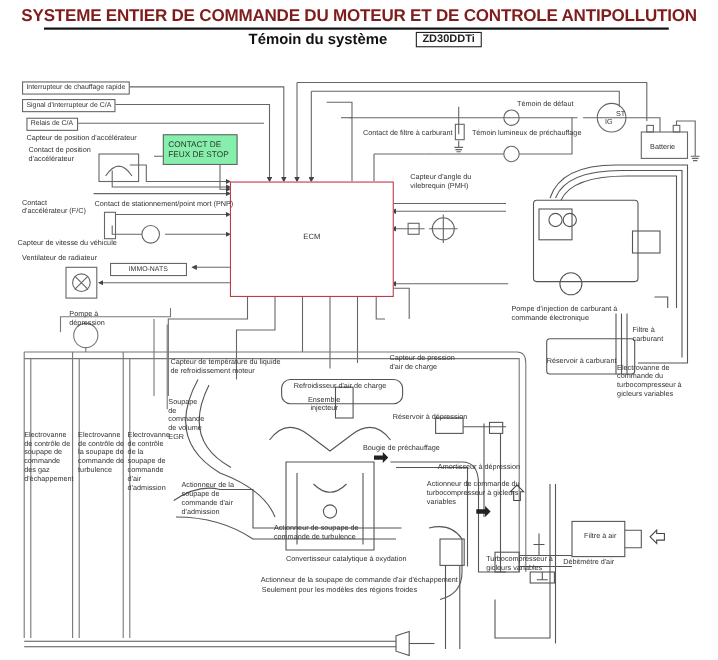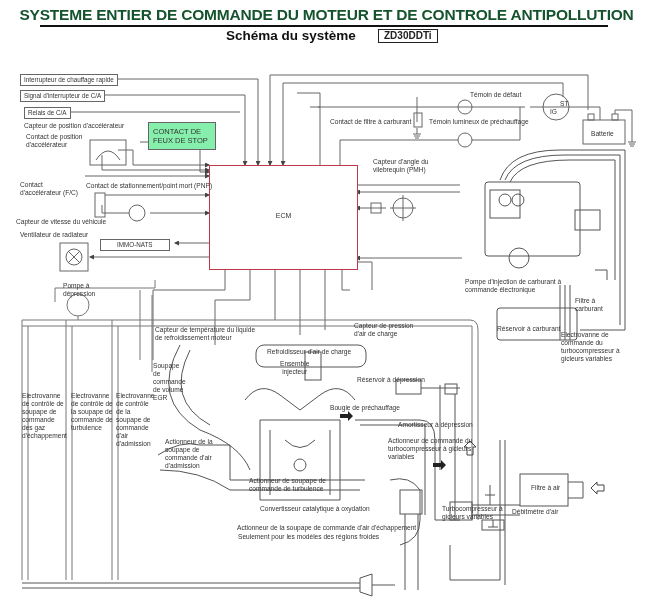--- a/index.html
+++ b/index.html
@@ -1,33 +1,33 @@
 <!DOCTYPE html>
 <html><head>
 <meta charset="utf-8">
 <style>
   html,body{margin:0;padding:0;background:#fff;}
   body{width:653px;height:600px;position:relative;overflow:hidden;font-family:"Liberation Sans",sans-serif;color:#222;}
-  .title{position:absolute;left:0;right:0;top:6px;text-align:center;font-weight:bold;font-size:15.5px;letter-spacing:-0.2px;color:#14532d;}
+  .title{position:absolute;left:0;right:0;top:6px;text-align:center;font-weight:bold;font-size:15.5px;letter-spacing:-0.2px;color:#7f1d1d;}
   .title-rule{position:absolute;left:40px;width:568px;top:25px;height:2px;background:#111;}
   .subtitle{position:absolute;top:28px;left:226px;font-weight:bold;font-size:13.5px;color:#111;}
   .model-box{position:absolute;top:29px;left:378px;border:1px solid #222;font-size:10px;font-weight:bold;padding:0 5px;line-height:12px;text-align:center;}
   svg.diag{position:absolute;left:0;top:0;}
   .lbl{position:absolute;font-size:6.6px;line-height:8px;color:#333;white-space:pre-line;}
   .boxlbl{position:absolute;font-size:6.3px;line-height:8px;color:#333;border:1px solid #666;padding:1px 3px;background:#fff;white-space:nowrap;}
   .bigbox{position:absolute;font-size:7.5px;line-height:9px;color:#333;border:1px solid #666;padding:4px 4px;background:#86efac;white-space:pre-line;}
   .ecm{position:absolute;left:209px;top:165px;width:147px;height:103px;border:1px solid #c0394b;background:#fff;}
   .ecm span{position:absolute;left:0;right:0;top:46px;text-align:center;font-size:7px;color:#333;}
 </style>
 </head>
 <body>
 
 <div class="title">SYSTEME ENTIER DE COMMANDE DU MOTEUR ET  DE CONTROLE ANTIPOLLUTION</div>
 <div class="title-rule"></div>
-<div class="subtitle">Schéma du système</div>
+<div class="subtitle">Témoin du système</div>
 <div class="model-box">ZD30DDTi</div>
 
 <svg class="diag" width="653" height="600" viewBox="0 0 653 600" fill="none" stroke="#666" stroke-width="1">
   <defs>
     <marker id="ar" markerWidth="5" markerHeight="5" refX="4" refY="2.5" orient="auto">
         <path d="M0,0 L5,2.5 L0,5 z" fill="#444" stroke="none"></path>
       </marker>
   </defs>
 
   <g>

